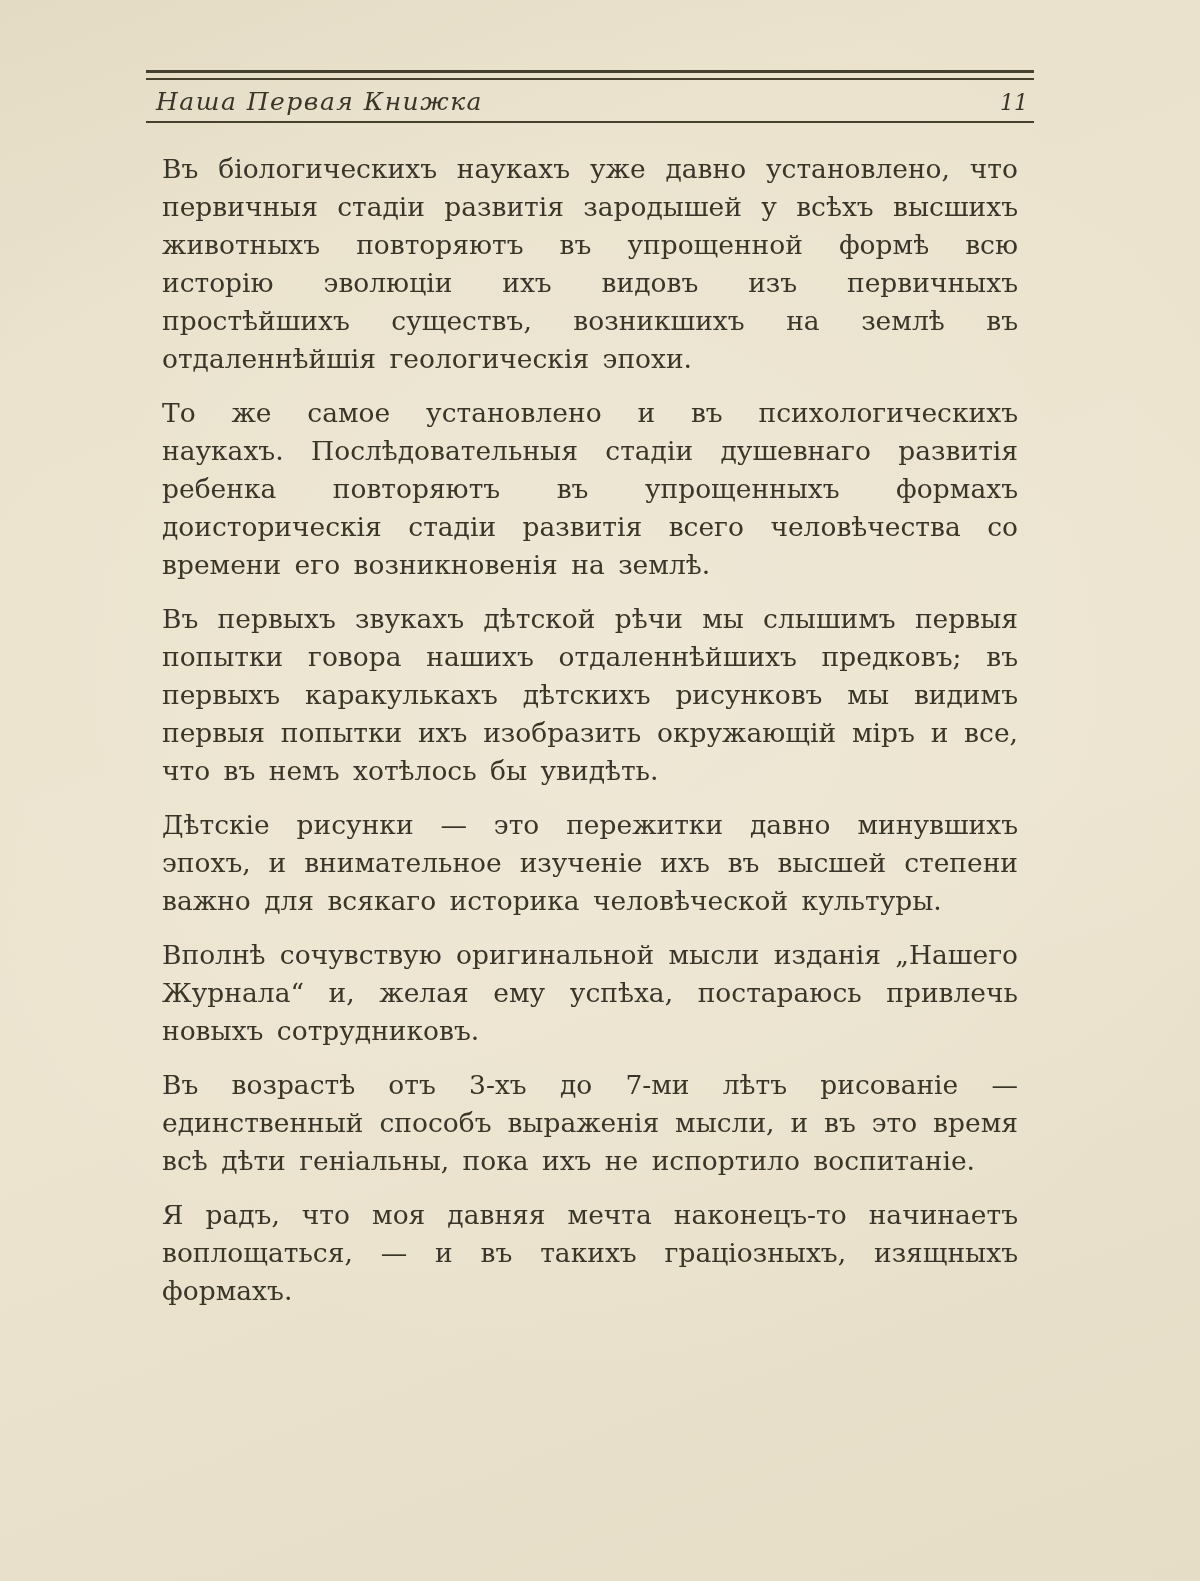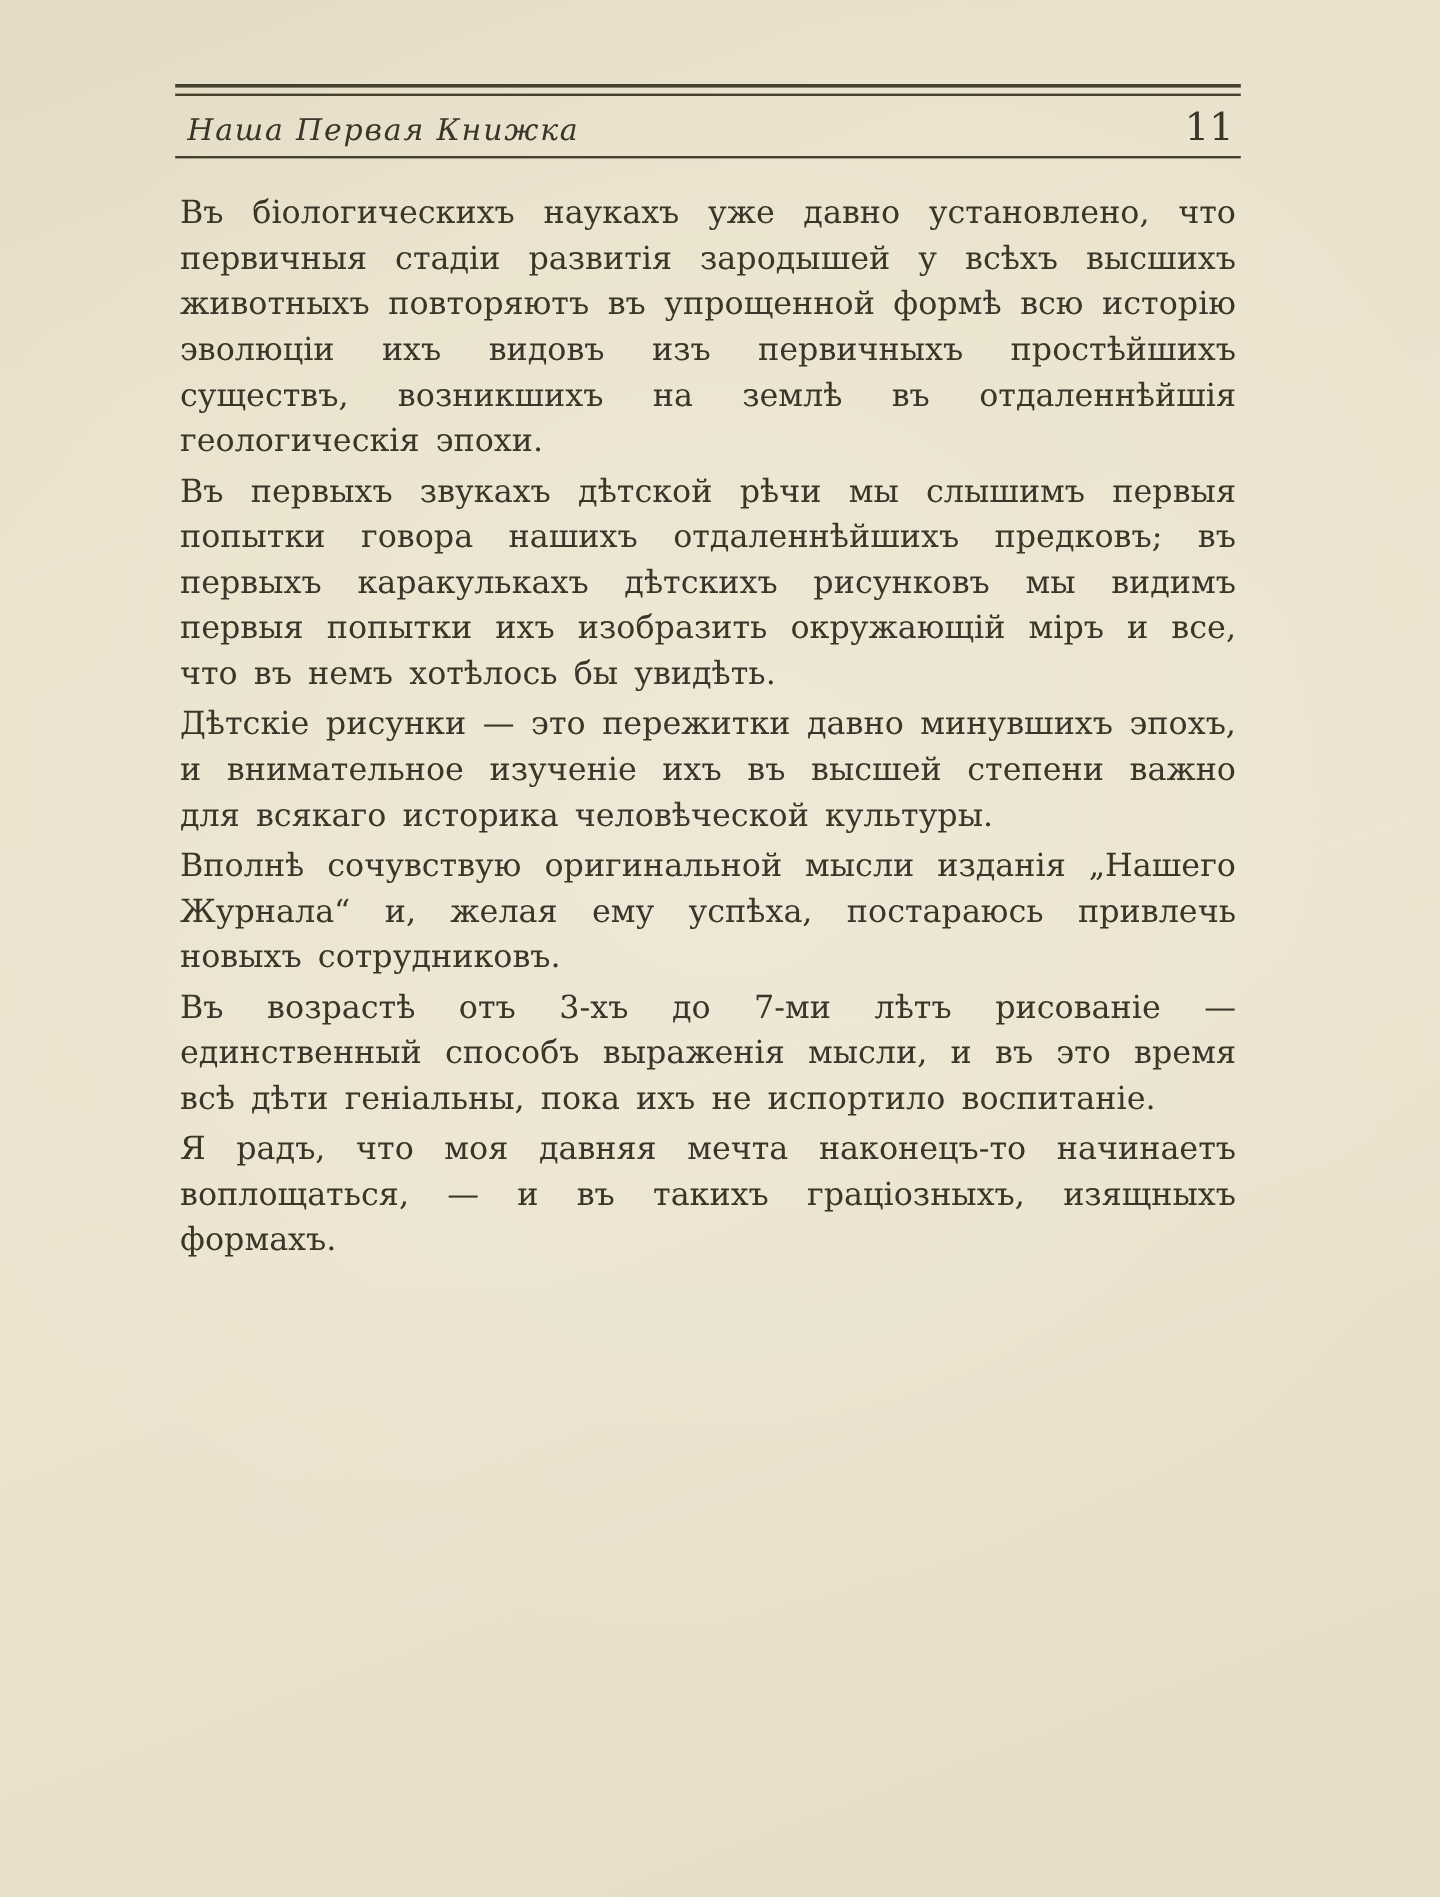--- a/index.html
+++ b/index.html
@@ -39,34 +39,35 @@
     align-items: baseline;
     padding: 7px 6px 5px 10px;
     gap: 44px;
   }
   .header-title {
     font-style: italic;
     font-size: 25px;
     letter-spacing: 1.5px;
   }
   .page-number {
-    font-size: 32px;
+    font-style: italic;
+    font-size: 22px;
   }
   .rule-single {
     border-top: 2px solid #46402f;
   }
   .body-text {
     margin-top: 27px;
     font-size: 26.5px;
     line-height: 38px;
     text-align: justify;
     word-spacing: 5px;
   }
   .body-text p {
-    margin: 4px;
+    margin: 16px;
   }
   .section-heading {
     margin: 28px 0 5px 0;
     font-size: 28px;
     font-weight: normal;
     letter-spacing: 1.5px;
     text-align: left;
     word-spacing: 2px;
   }
 </style>
@@ -81,20 +82,21 @@
     <div class="header-row">
       <span class="header-title">Наша Первая Книжка</span>
       <span class="page-number">11</span>
     </div>
 
     <div class="rule-single"></div>
 
     <div class="body-text">
 
       <p>Въ біологическихъ наукахъ уже давно установлено, что первичныя стадіи развитія зародышей у всѣхъ высшихъ животныхъ повторяютъ въ упрощенной формѣ всю исторію эволюціи ихъ видовъ изъ первичныхъ простѣйшихъ существъ, возникшихъ на землѣ въ отдаленнѣйшія геологическія эпохи.</p>
+      <p>То же самое установлено и въ психологическихъ наукахъ. Послѣдовательныя стадіи душевнаго развитія ребенка повторяютъ въ упрощенныхъ формахъ доисторическія стадіи развитія всего человѣчества со времени его возникновенія на землѣ.</p>
       <p>Въ первыхъ звукахъ дѣтской рѣчи мы слышимъ первыя попытки говора нашихъ отдаленнѣйшихъ предковъ; въ первыхъ каракулькахъ дѣтскихъ рисунковъ мы видимъ первыя попытки ихъ изобразить окружающій міръ и все, что въ немъ хотѣлось бы увидѣть.</p>
       <p>Дѣтскіе рисунки — это пережитки давно минувшихъ эпохъ, и внимательное изученіе ихъ въ высшей степени важно для всякаго историка человѣческой культуры.</p>
 
       <p>Вполнѣ сочувствую оригинальной мысли изданія „Нашего Журнала“ и, желая ему успѣха, постараюсь привлечь новыхъ сотрудниковъ.</p>
       <p>Въ возрастѣ отъ 3-хъ до 7-ми лѣтъ рисованіе — единственный способъ выраженія мысли, и въ это время всѣ дѣти геніальны, пока ихъ не испортило воспитаніе.</p>
 
       <p>Я радъ, что моя давняя мечта наконецъ-то начинаетъ воплощаться, — и въ такихъ граціозныхъ, изящныхъ формахъ.</p>
 
     </div>
   </div>

